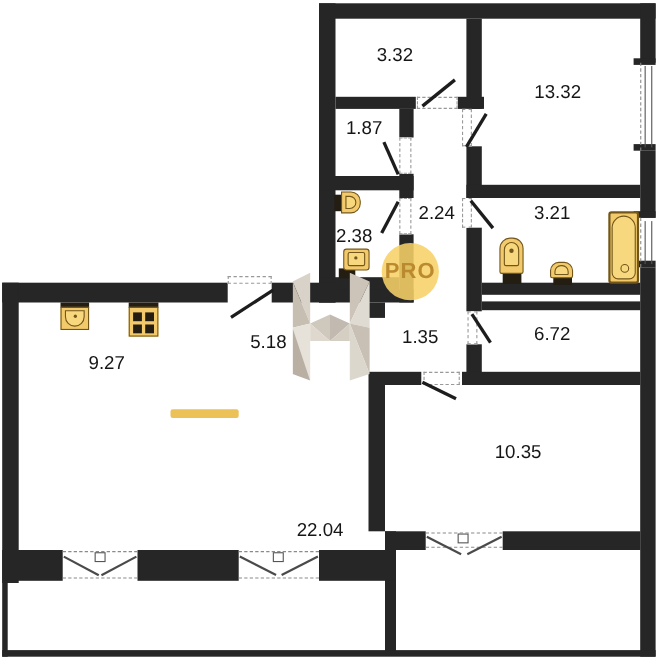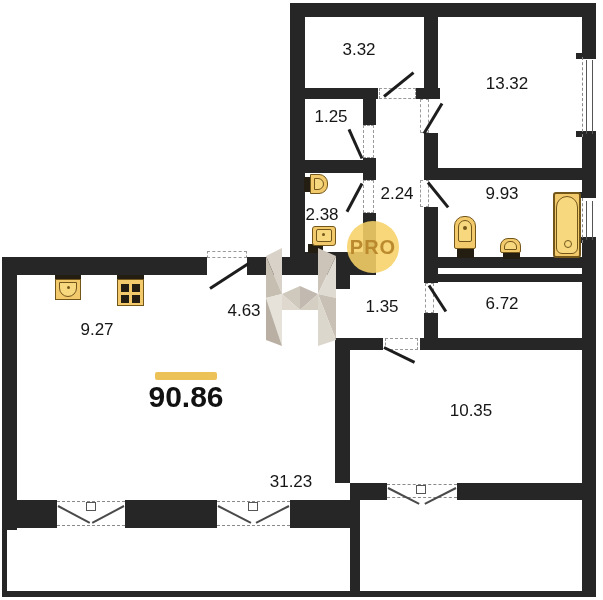--- a/index.html
+++ b/index.html
@@ -165,27 +165,26 @@
     <polygon points="52,0 70,8 52,46" fill="#ccc4b8"></polygon>
     <polygon points="70,8 70,50 52,46" fill="#e0dbd2"></polygon>
     <polygon points="52,46 70,50 70,92" fill="#c8c0b4"></polygon>
     <polygon points="52,46 70,92 52,98" fill="#dcd7cd"></polygon>
   </svg>
   <div class="wm-circle" style="left:347px;top:221px"></div>
   <div class="wm-text" style="left:373px;top:247px">PRO</div>
 
   <div class="lbl" style="left:359px;top:50px">3.32</div>
   <div class="lbl" style="left:507px;top:84px">13.32</div>
-  <div class="lbl" style="left:331px;top:117px">1.25</div>
+  <div class="lbl" style="left:331px;top:117px">1.87</div>
   <div class="lbl" style="left:397px;top:194px">2.24</div>
-  <div class="lbl" style="left:502px;top:194px">9.93</div>
+  <div class="lbl" style="left:502px;top:194px">3.21</div>
   <div class="lbl" style="left:322px;top:215px">2.38</div>
   <div class="lbl" style="left:382px;top:307px">1.35</div>
   <div class="lbl" style="left:502px;top:304px">6.72</div>
-  <div class="lbl" style="left:244px;top:311px">4.63</div>
+  <div class="lbl" style="left:244px;top:311px">5.18</div>
   <div class="lbl" style="left:97px;top:330px">9.27</div>
-  <div class="lbl" style="left:291px;top:482px">31.23</div>
+  <div class="lbl" style="left:291px;top:482px">22.04</div>
   <div class="lbl" style="left:471px;top:411px">10.35</div>
 
   <div class="bar" style="left:155px;top:372px;width:62px;height:8px"></div>
-  <div class="total" style="left:186px;top:397px">90.86</div>
 
 </div>
 
 </body></html>

